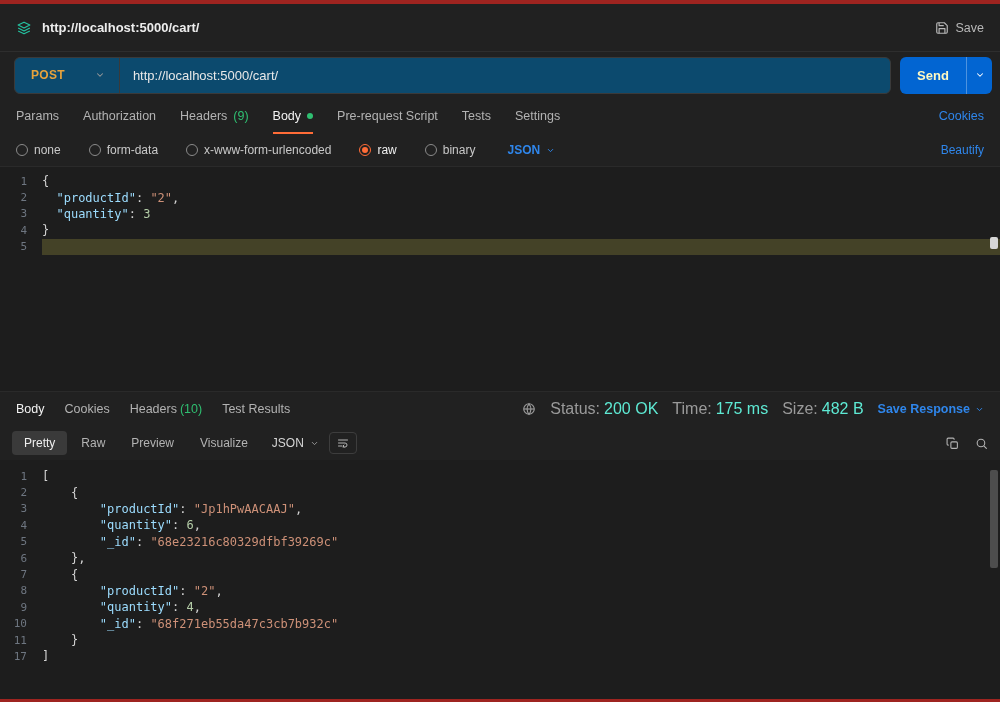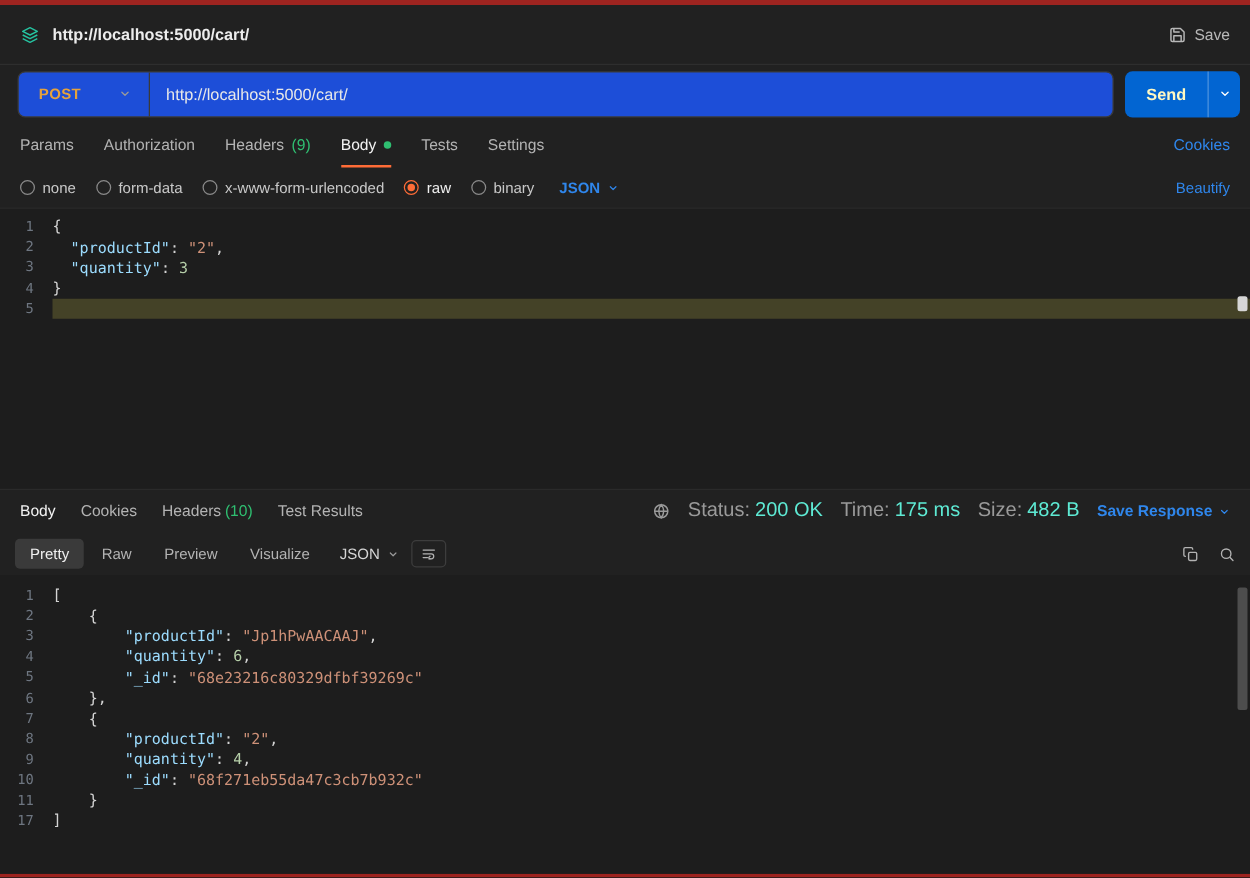--- a/index.html
+++ b/index.html
@@ -8,38 +8,38 @@
   .app { width:1000px; height:702px; display:flex; flex-direction:column; background:#212121; }
 
   .top-accent { flex:none; height:4px; background:#9e2420; }
   .bottom-accent { flex:none; height:3px; background:#9e2420; }
 
   .header-bar { flex:none; height:48px; display:flex; align-items:center; padding:0 16px; border-bottom:1px solid #2e2e2e; }
   .tab-title { font-size:13px; font-weight:700; color:#ededed; margin-left:10px; }
   .save-btn { margin-left:auto; display:flex; align-items:flex-end; gap:7px; color:#b8b8b8; font-size:12.5px; cursor:pointer; }
 
   .url-row { flex:none; height:46px; display:flex; align-items:center; padding:0 8px 0 14px; gap:9px; }
-  .request-bar { flex:1; height:37px; display:flex; align-items:stretch; background:#1d4ed8; border:1px solid #3a3a3a; border-radius:6px; }
+  .request-bar { flex:1; height:37px; display:flex; align-items:stretch; background:#0c4a6e; border:1px solid #3a3a3a; border-radius:6px; }
   .method-select { display:flex; align-items:center; padding:0 14px 0 16px; gap:30px; border-right:1px solid #3a3a3a; cursor:pointer; }
   .method-label { color:#e6a23c; font-weight:700; font-size:12px; letter-spacing:.3px; }
   .chev { color:#9a9a9a; display:flex; align-items:center; }
   .url-value { flex:1; display:flex; align-items:center; padding:0 13px; font-size:13px; color:#e8e8e8; }
   .send-btn { flex:none; width:92px; height:37px; background:#0265d2; border-radius:6px; display:flex; align-items:stretch; color:#fef9c3; cursor:pointer; overflow:hidden; }
   .send-label { flex:1; display:flex; align-items:center; justify-content:center; font-size:13px; font-weight:700; }
   .send-caret { width:26px; border-left:1px solid rgba(255,255,255,.3); display:flex; align-items:center; justify-content:center; color:#fff; }
 
   .req-tabs-row { flex:none; height:36px; display:flex; align-items:center; padding:0 16px; }
   .req-tab { position:relative; height:36px; display:flex; align-items:center; gap:6px; margin-right:24px; color:#b3b3b3; font-size:12.5px; cursor:pointer; }
   .req-tab.active { color:#f3f3f3; }
   .req-tab.active::after { content:""; position:absolute; left:0; right:0; bottom:0; height:2px; background:#ff6c37; }
   .tab-count { color:#2fbf71; }
   .body-dot { width:6px; height:6px; border-radius:50%; background:#2fbf71; }
   .cookies-link { margin-left:auto; color:#2f86eb; font-size:12.5px; cursor:pointer; }
 
-  .body-type-row { flex:none; height:32px; display:flex; align-items:center; padding:0 16px; gap:16px; }
+  .body-type-row { flex:none; height:32px; display:flex; align-items:center; padding:0 16px; gap:28px; }
   .radio-item { display:flex; align-items:center; gap:6px; color:#c9c9c9; cursor:pointer; }
   .radio { width:12px; height:12px; border-radius:50%; border:1px solid #8a8a8a; display:flex; align-items:center; justify-content:center; flex:none; }
   .radio-dot { width:6px; height:6px; border-radius:50%; }
   .radio-item.selected .radio { border-color:#ff6c37; }
   .radio-item.selected .radio-dot { background:#ff6c37; }
   .radio-item.selected .radio-label { color:#f0f0f0; }
   .lang-select { display:flex; align-items:center; gap:6px; color:#2f86eb; font-size:12px; font-weight:600; margin-left:4px; cursor:pointer; }
   .lang-select .chev { color:#2f86eb; }
   .beautify-link { margin-left:auto; color:#2f86eb; cursor:pointer; }
 
@@ -133,20 +133,23 @@
       </span>
     <span class="req-tab">
         <span>Headers</span>
         <span class="tab-count">(9)</span>
       </span>
     <span class="req-tab active">
         <span>Body</span>
         <span class="body-dot"></span>
       </span>
     <span class="req-tab">
+        <span>Pre-request Script</span>
+      </span>
+    <span class="req-tab">
         <span>Tests</span>
       </span>
     <span class="req-tab">
         <span>Settings</span>
       </span>
     <span class="cookies-link">Cookies</span>
   </div>
 
   <div class="body-type-row">
     <span class="radio-item">

